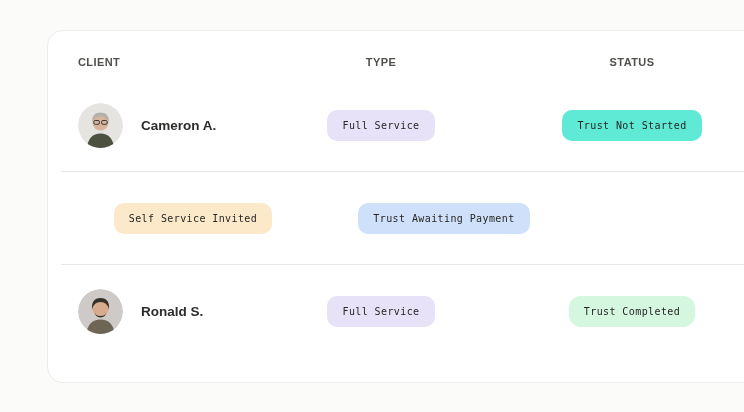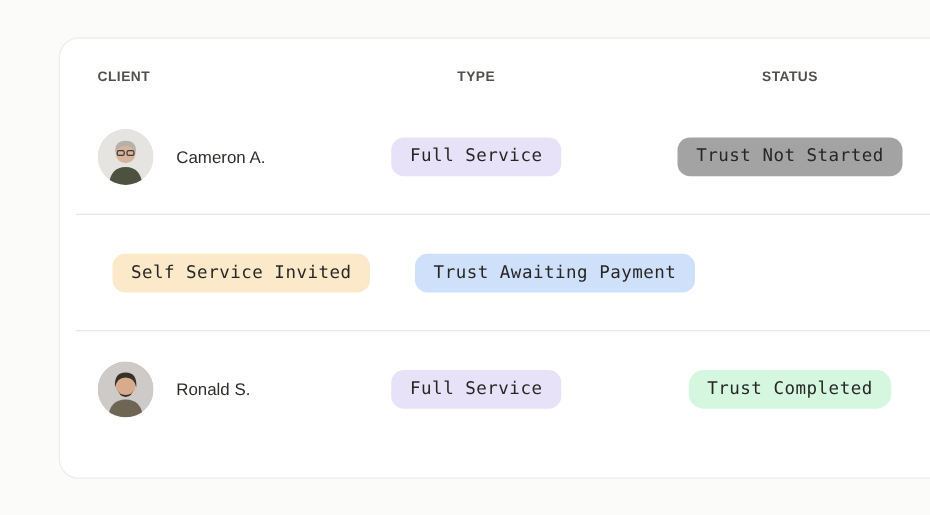--- a/index.html
+++ b/index.html
@@ -51,29 +51,30 @@
     border-radius: 50%;
     overflow: hidden;
     display: inline-block;
     flex: 0 0 45px;
   }
   .avatar svg { display: block; }
   .name {
     margin-left: 18px;
     font-size: 13.5px;
     color: #2e2c2a;
+    font-weight: bold;
   }
   .badge {
     display: inline-block;
     height: 31px;
     line-height: 31px;
     padding: 0 15px;
     border-radius: 10px;
     font-family: "DejaVu Sans Mono", monospace;
-    font-size: 14px;
+    font-size: 10px;
     letter-spacing: 0.4px;
     color: #272625;
     white-space: nowrap;
   }
 </style>
 </head>
 <body>
 
 <div class="card">
 
@@ -94,21 +95,21 @@
           <rect x="15.8" y="17.5" width="5.6" height="3.8" rx="1.4" fill="none" stroke="#3c3a38" stroke-width="1"></rect>
           <rect x="23.6" y="17.5" width="5.6" height="3.8" rx="1.4" fill="none" stroke="#3c3a38" stroke-width="1"></rect>
         </svg>
       </span>
       <span class="name">Cameron A.</span>
     </div>
     <div class="cell-type">
       <span class="badge" style="background: rgb(232, 226, 248);">Full Service</span>
     </div>
     <div class="cell-status">
-      <span class="badge" style="background: #a3a3a3;">Trust Not Started</span>
+      <span class="badge" style="background: #5eead4;">Trust Not Started</span>
     </div>
   </div>
 
   <div class="divider"></div>
 
   <div class="row">
     <div class="cell-type">
       <span class="badge" style="background: rgb(252, 233, 202);">Self Service Invited</span>
     </div>
     <div class="cell-status">

